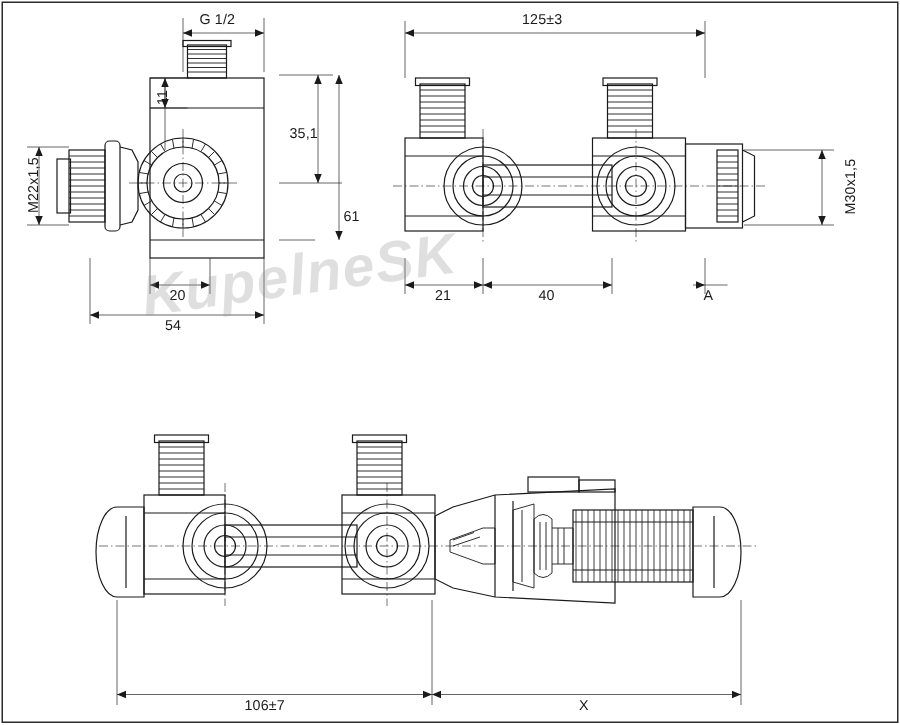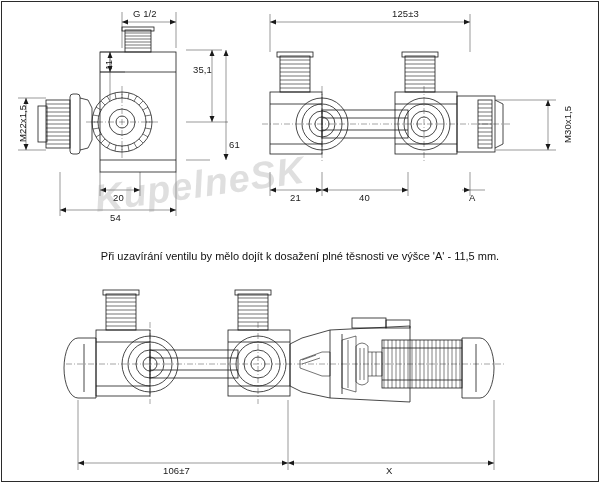--- a/index.html
+++ b/index.html
@@ -396,31 +396,30 @@
       <g stroke-width="0.4" stroke-dasharray="6 2 1 2">
         <line x1="66" y1="364" x2="506" y2="364"></line>
         <line x1="150" y1="322" x2="150" y2="404"></line>
         <line x1="258" y1="322" x2="258" y2="404"></line>
       </g>
     </g>
   </svg>
 
   <div class="cap" style="left:133px; top:8px;">G 1/2</div>
   <div class="cap vert" style="left:103px; top:70px;">11</div>
-  <div class="cap" style="left:193px; top:64px;">35,1</div>
+  <div class="cap" style="left:193px; top:84px;">35,1</div>
   <div class="cap" style="left:229px; top:100px;margin-top:39px;">61</div>
   <div class="cap vert" style="left:17px; top:142px;">M22x1,5</div>
   <div class="cap" style="left:113px; top:192px;">20</div>
   <div class="cap" style="left:110px; top:212px;">54</div>
 
-  <div class="cap" style="left:348px; top:8px;margin-left:44px;">125±3</div>
+  <div class="cap" style="left:348px; top:8px;">125±3</div>
   <div class="cap" style="left:290px; top:192px;">21</div>
   <div class="cap" style="left:359px; top:192px;">40</div>
   <div class="cap" style="left:469px; top:192px;">A</div>
   <div class="cap vert" style="left:562px; top:143px;">M30x1,5</div>
 
   <div class="cap" style="left:163px; top:465px;">106±7</div>
   <div class="cap" style="left:386px; top:465px;">X</div>
 
-  <div class="note">Při uzavírání ventilu by mělo dojít k dosažení plné těsnosti ve výšce 'A' - 11,5 mm.</div>
 
   <div class="wm">KupelneSK</div>
 </div>
 
 </body></html>

